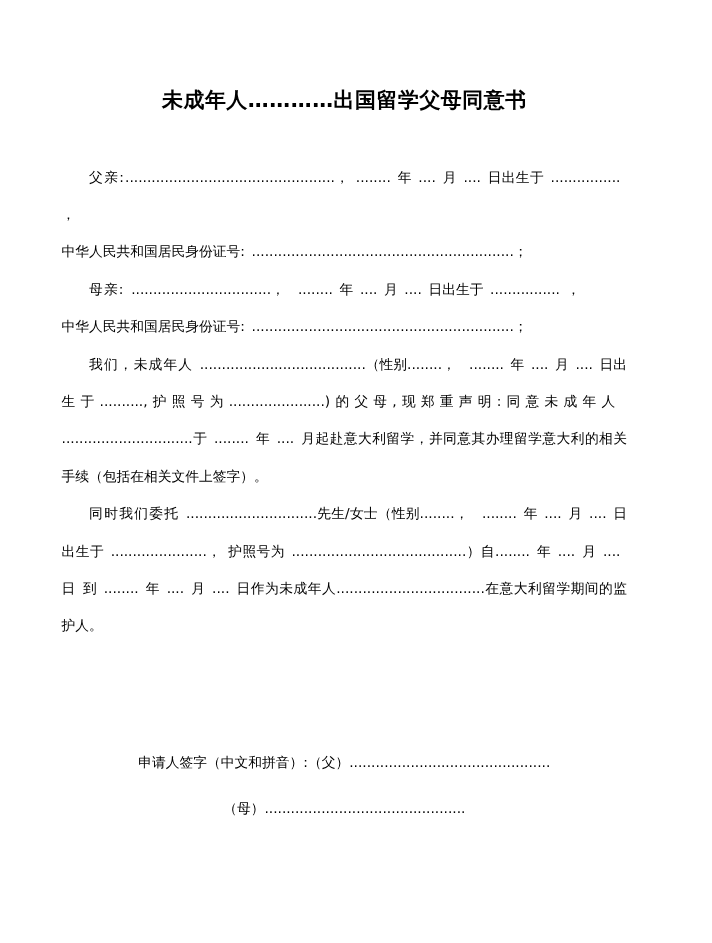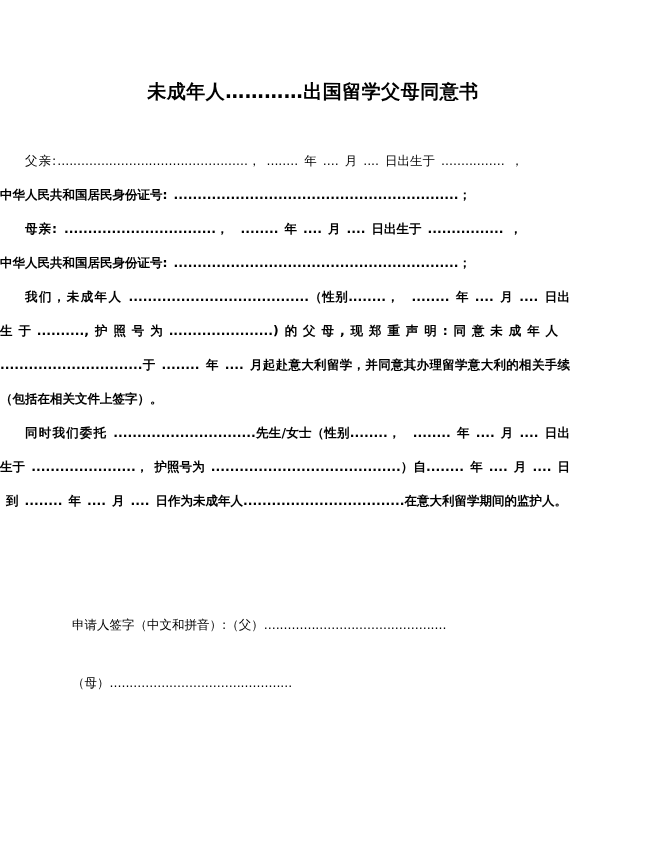--- a/index.html
+++ b/index.html
@@ -32,57 +32,57 @@
     letter-spacing: 0.5px;
     margin: 0;
     padding-top: 78px;
     line-height: 26px;
     white-space: nowrap;
   }
 
   
   .body-block {
     margin-top: 40px;
+    padding-left: 56px;
     padding-right: 56px;
   }
 
   .para {
     font-size: 12.5px;
     line-height: 34px;
     text-align: justify;
     text-justify: inter-ideograph;
     margin: 0;
     word-break: break-all;
   }
   .para + .para {
     margin-top: 0px;
-    font-weight: bold;
   }
   .indent {
     text-indent: 2em;
   }
 
   
   .sp  { letter-spacing: 0.08em; }
 
   .gap-sm { display: inline-block; width: 6px; }
   .gap-md { display: inline-block; width: 12px; }
 
   
   .sig-block {
     margin-top: 86px;
     padding-left: 56px;
     padding-right: 56px;
   }
   .sig-line {
     font-size: 12.5px;
     line-height: 42px;
-    text-align: left;
+    text-align: center;
     white-space: nowrap;
-    margin: 16px;
+    margin: 0;
   }
   .sig-line .lbl { }
 </style>
 </head>
 <body>
 
 <div class="page">
 
   <h1 class="doc-title"><span>未成年人</span><span>…………</span><span>出国留学父母同意书</span></h1>
 

